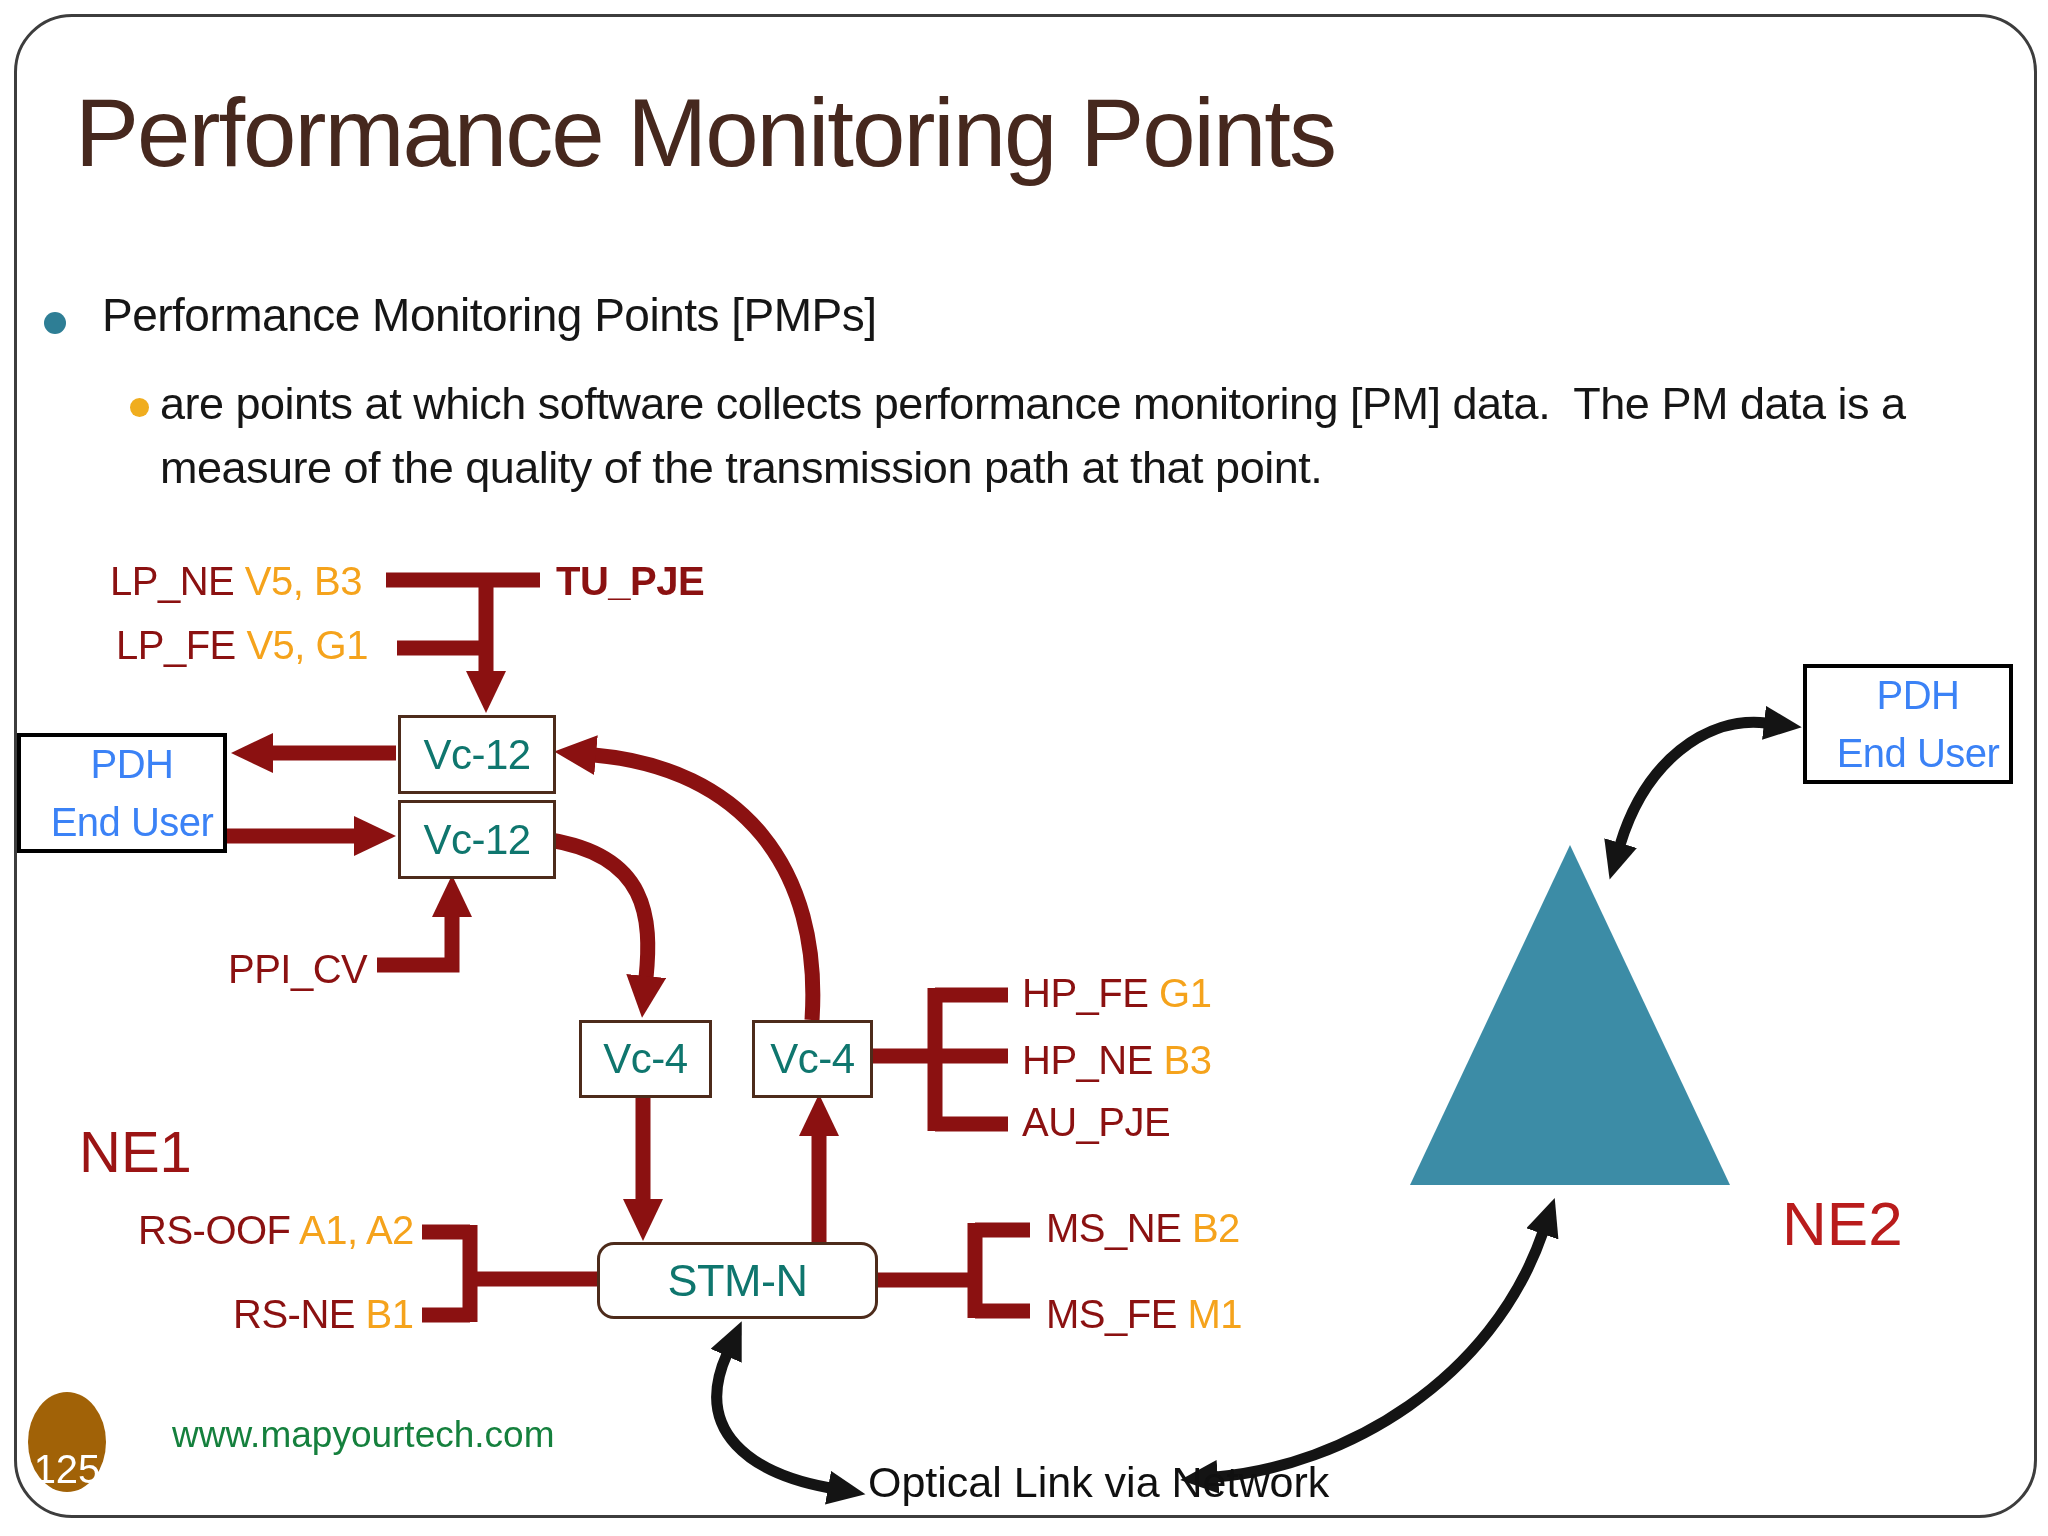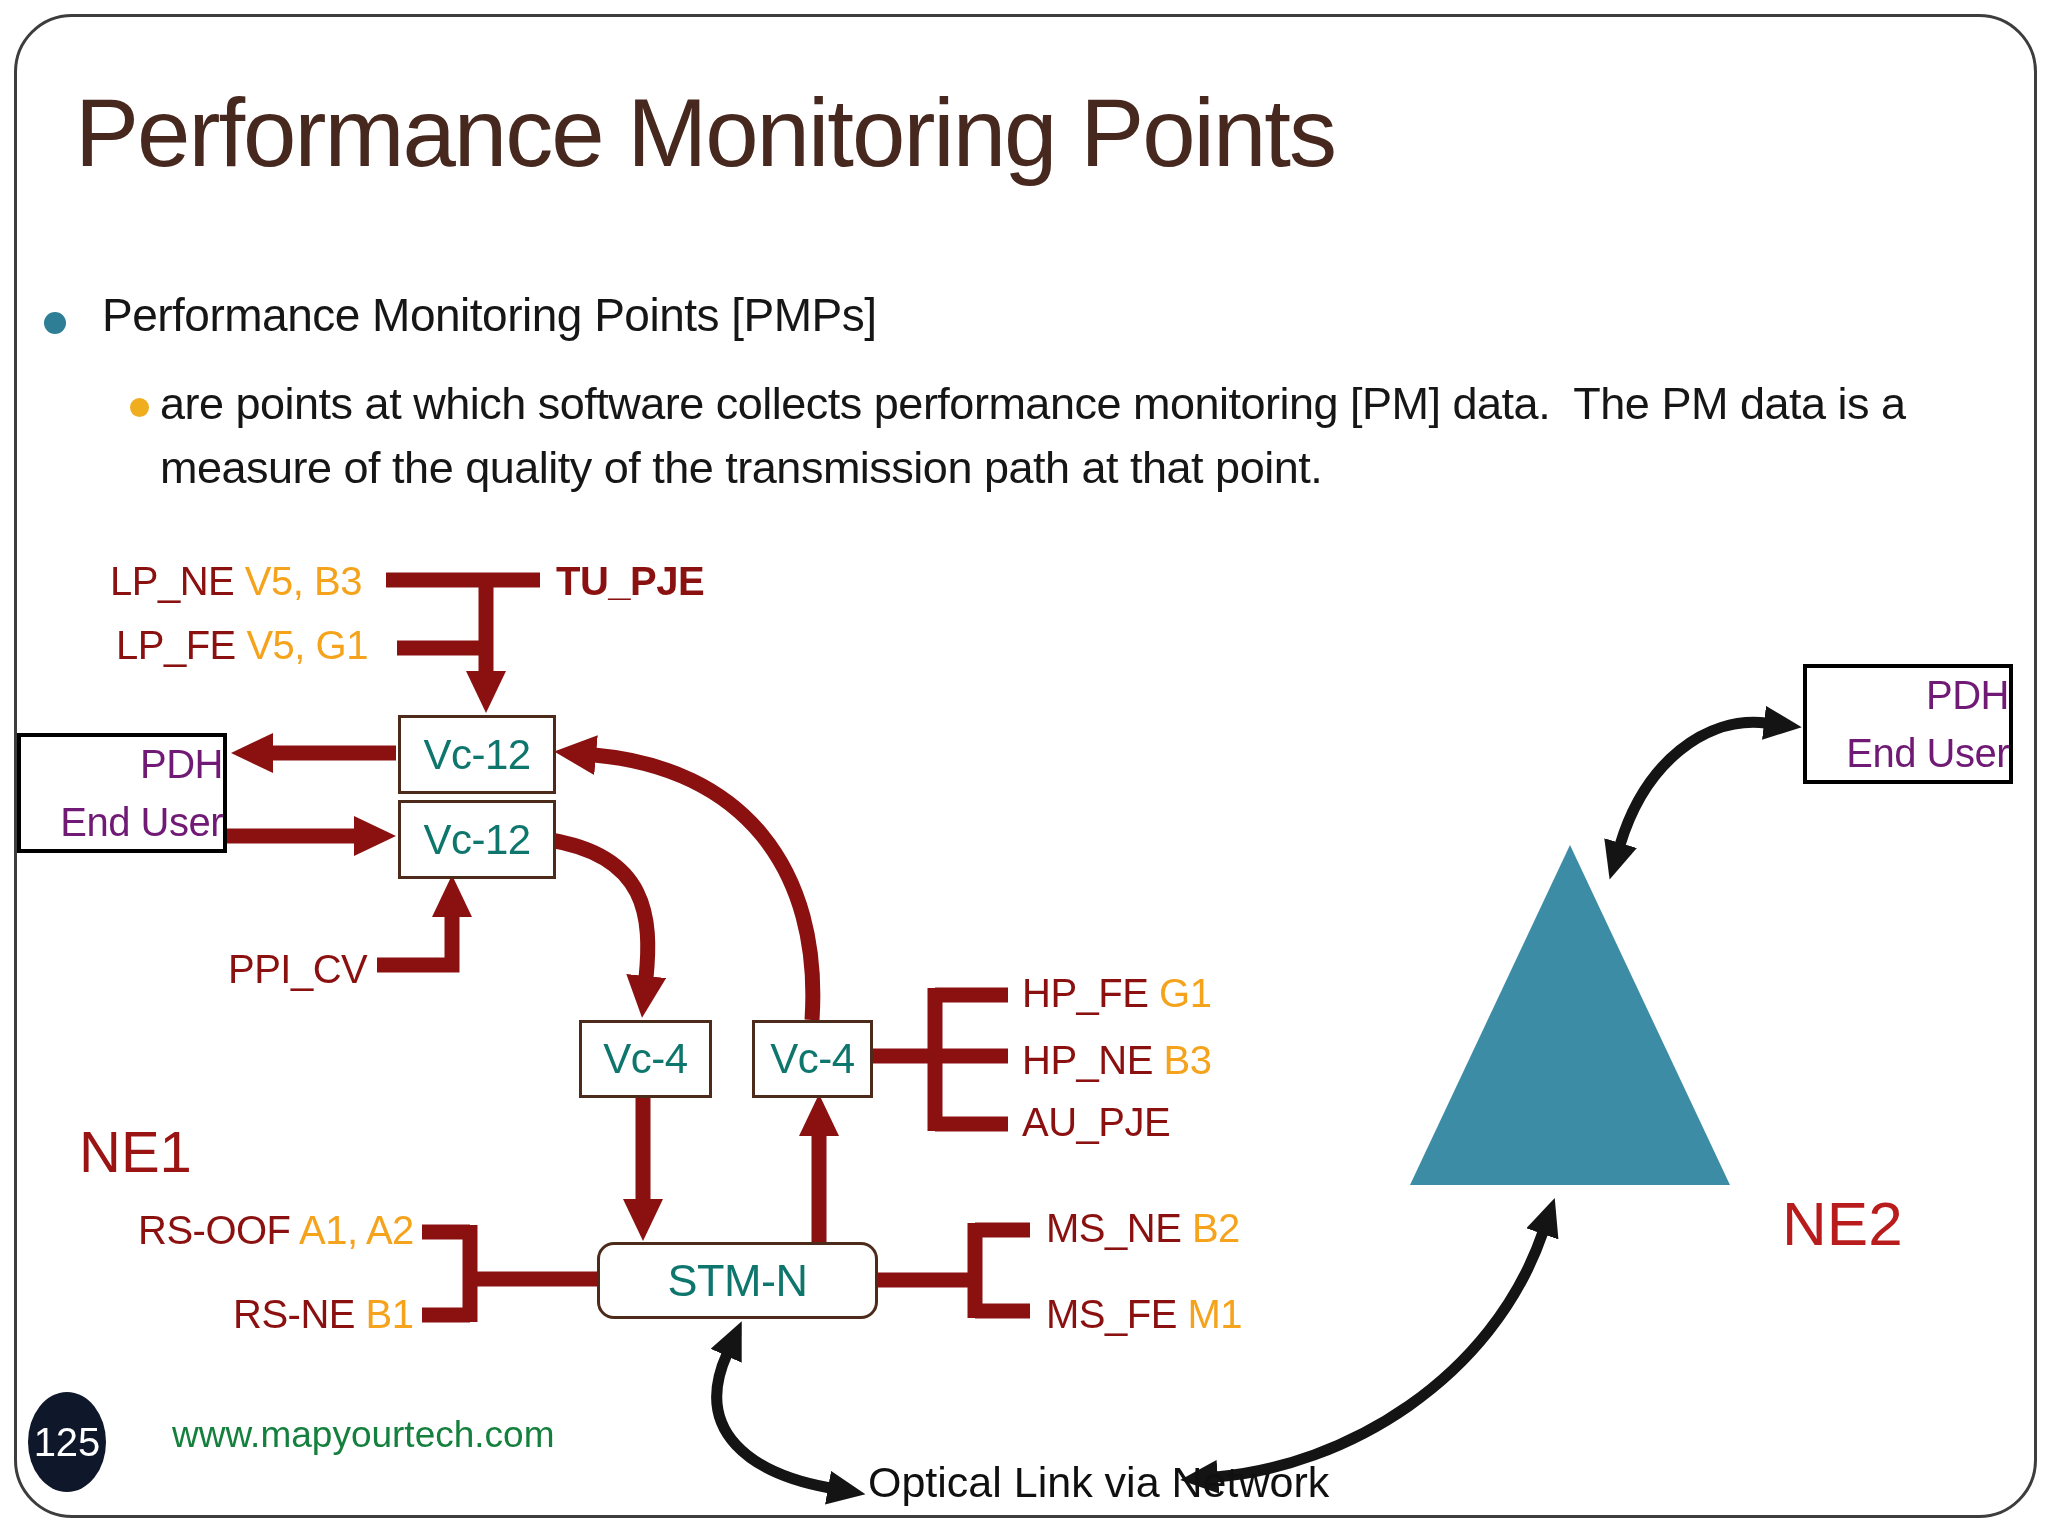--- a/index.html
+++ b/index.html
@@ -10,30 +10,30 @@
   .title{position:absolute;left:75px;top:78px;font-size:96px;letter-spacing:-2px;
          color:#46281E;white-space:nowrap;}
   .bullet-dot{position:absolute;width:22px;height:22px;border-radius:50%;background:#2E7E95;}
   .subbullet-dot{position:absolute;width:19px;height:19px;border-radius:50%;background:#F0AD1E;}
   .bullet-text{position:absolute;font-size:46px;color:#161616;letter-spacing:-0.5px;white-space:nowrap;}
   .subbullet-text{position:absolute;font-size:45px;color:#161616;letter-spacing:-0.5px;
                   width:1870px;line-height:1.42;white-space:pre-wrap;}
   svg.connectors{position:absolute;left:0;top:0;}
   .box{position:absolute;background:#ffffff;border:3px solid #4D2B1B;color:#0f766e;
        display:flex;align-items:center;justify-content:center;font-size:42px;letter-spacing:-0.5px;}
-  .box.pdh{border:4px solid #000000;color:#701a75;flex-direction:column;align-items:flex-end;
+  .box.pdh{border:4px solid #000000;color:#3b82f6;flex-direction:column;align-items:center;
            justify-content:center;padding-left:20px;font-size:40px;line-height:1.45;box-sizing:border-box;}
   .dlabel{position:absolute;font-size:40px;letter-spacing:-0.5px;color:#8B1111;white-space:nowrap;text-align:center;}
   .dlabel .codes{color:#F5A31C;}
   .ne-label{position:absolute;white-space:nowrap;margin-left:24px;}
   .ne1{left:55px;top:1118px;font-size:58px;color:#9B1414;}
   .ne2{left:1758px;top:1188px;font-size:62px;color:#b91c1c;}
   .optical{position:absolute;left:868px;top:1458px;font-size:43px;color:#101010;white-space:nowrap;}
   .page-circle{position:absolute;left:28px;top:1392px;width:78px;height:100px;border-radius:50%;
-               background:#0f172a;display:flex;align-items:center;justify-content:center;
+               background:#a16207;display:flex;align-items:flex-end;justify-content:center;
                color:#ffffff;font-size:40px;}
   .website{position:absolute;left:172px;top:1414px;font-size:37px;color:#15803d;white-space:nowrap;}
 </style>
 </head>
 <body>
 
 <div class="slide">
   <div class="slide-border"></div>
 
   <div class="title">Performance Monitoring Points</div>

